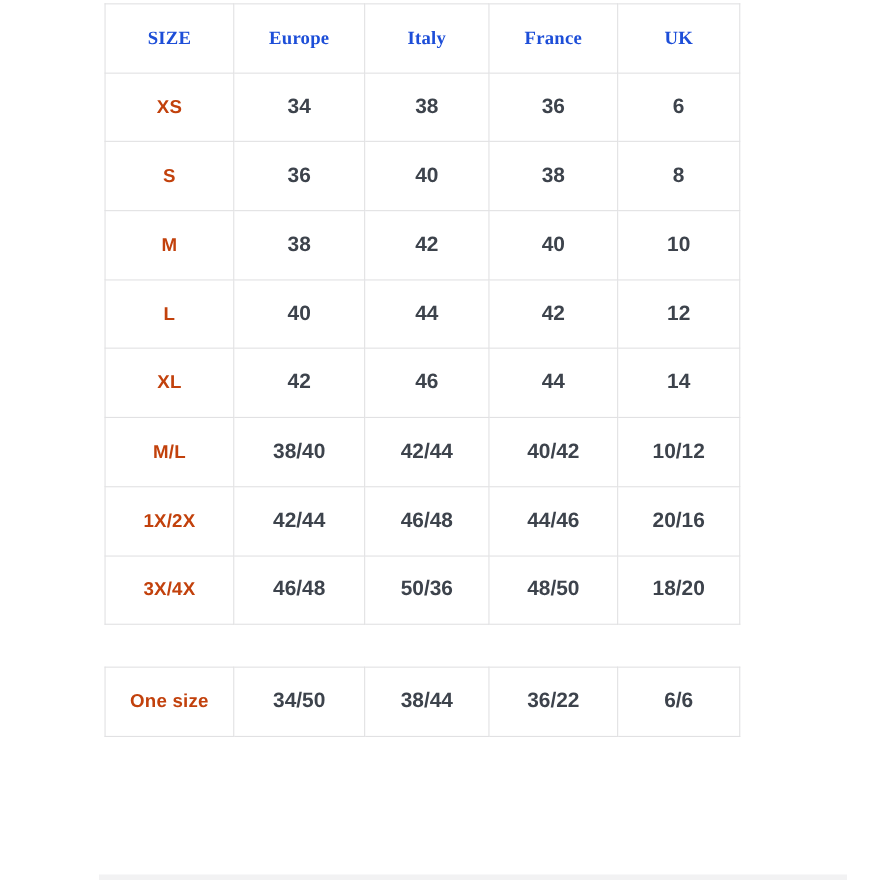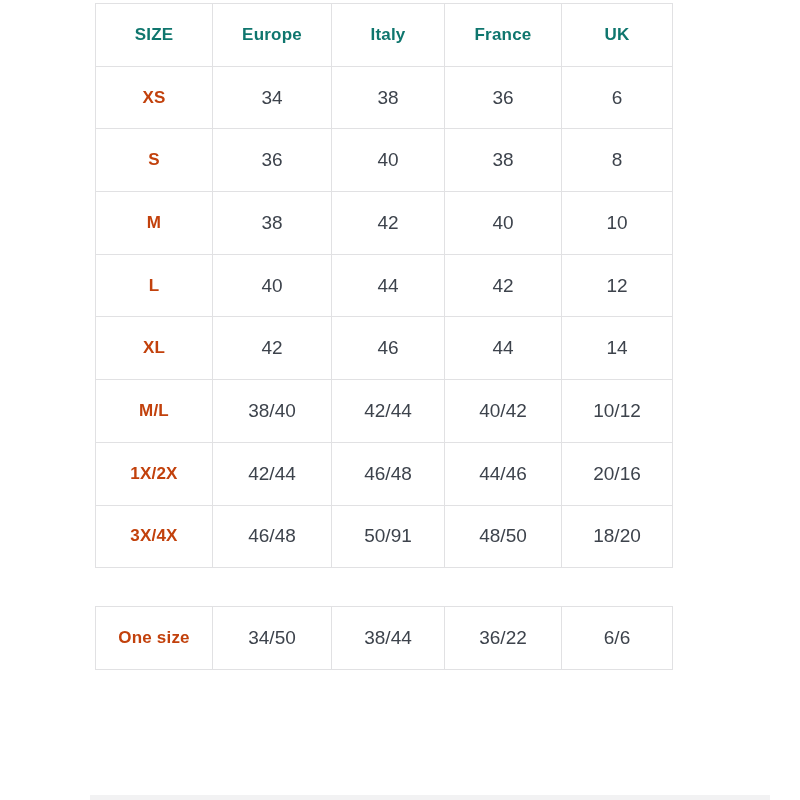--- a/index.html
+++ b/index.html
@@ -26,32 +26,33 @@
     border: 1px solid #e1e1e3;
     text-align: center;
     vertical-align: middle;
     padding: 0;
     height: 61.7px;
     overflow: hidden;
   }
   th.hdr {
     font-size: 17px;
     font-weight: 700;
-    color: #0f766e;
+    color: #1d4ed8;
     letter-spacing: 0.2px;
+    font-family: Liberation Serif, serif;
   }
   td.size {
     font-size: 17px;
     font-weight: 700;
     color: #c2410c;
     letter-spacing: 0.2px;
   }
   td.val {
     font-size: 19px;
-    font-weight: 400;
+    font-weight: 700;
     color: #3d434c;
   }
   table.second {
     margin-top: 38px;
   }
   .bottom-strip {
     position: absolute;
     left: 90px;
     top: 795px;
     width: 680px;
@@ -125,21 +126,21 @@
     <tr>
       <td class="size">1X/2X</td>
       <td class="val">42/44</td>
       <td class="val">46/48</td>
       <td class="val">44/46</td>
       <td class="val">20/16</td>
     </tr>
     <tr>
       <td class="size">3X/4X</td>
       <td class="val">46/48</td>
-      <td class="val">50/91</td>
+      <td class="val">50/36</td>
       <td class="val">48/50</td>
       <td class="val">18/20</td>
     </tr>
   </tbody>
     </table>
 
   <table class="size-table second">
     <colgroup>
       <col style="width:117px">
         <col style="width:119px">

